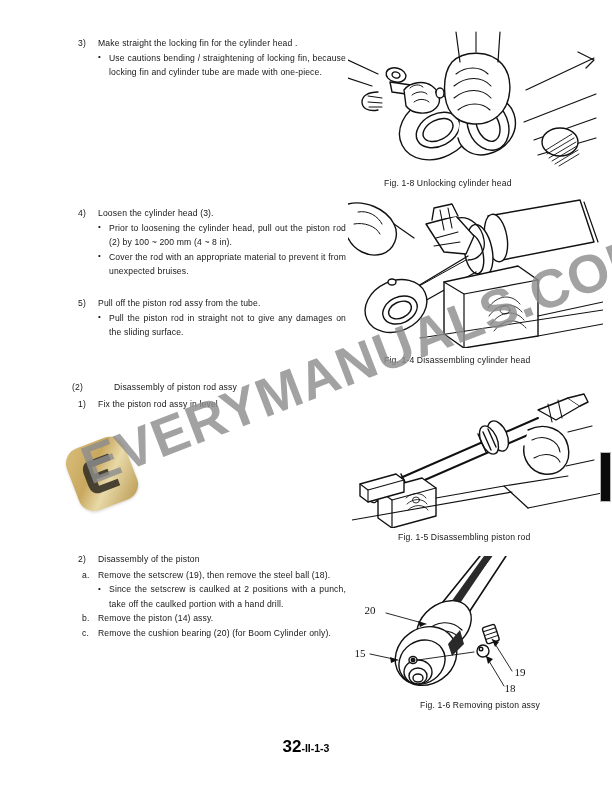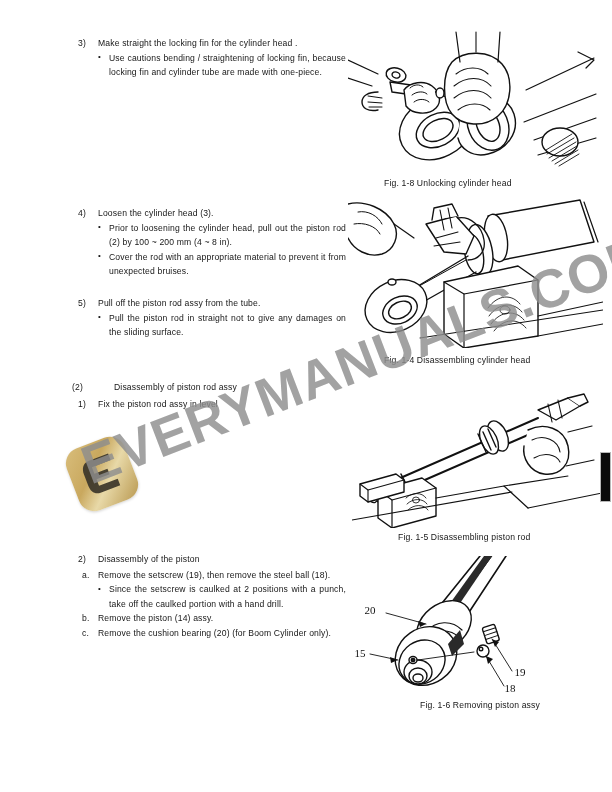--- a/index.html
+++ b/index.html
@@ -489,20 +489,23 @@
         <text x="8" y="101" text-anchor="middle">15</text>
         <text x="168" y="120" text-anchor="middle">19</text>
         <text x="158" y="136" text-anchor="middle">18</text>
       </g>
     </svg>
     <div class="fig-caption" style="left:30px; top:144px;padding-left:38px;">Fig. 1-6 Removing piston assy</div>
   </div>
 
   <div class="thumb-tab"></div>
 
+  <div class="footer">
+    <span class="pg-main">32</span><span class="pg-sub">-II-1-3</span>
+  </div>
 
   <div class="watermark">
     <div class="wm-logo">
       <div class="mono">
         <svg width="40" height="42" viewBox="0 0 40 42">
           <path d="M33 4 L12 4 C6 4 3 9 3 15 L3 27 C3 33 6 38 12 38 L33 38 L33 31 L13 31 L13 24 L27 24 L27 18 L13 18 L13 11 L33 11 Z" fill="#3b3529" opacity="0.92"></path>
         </svg>
       </div>
     </div>
     <div class="wm-text">EVERYMANUALS.COM</div>

